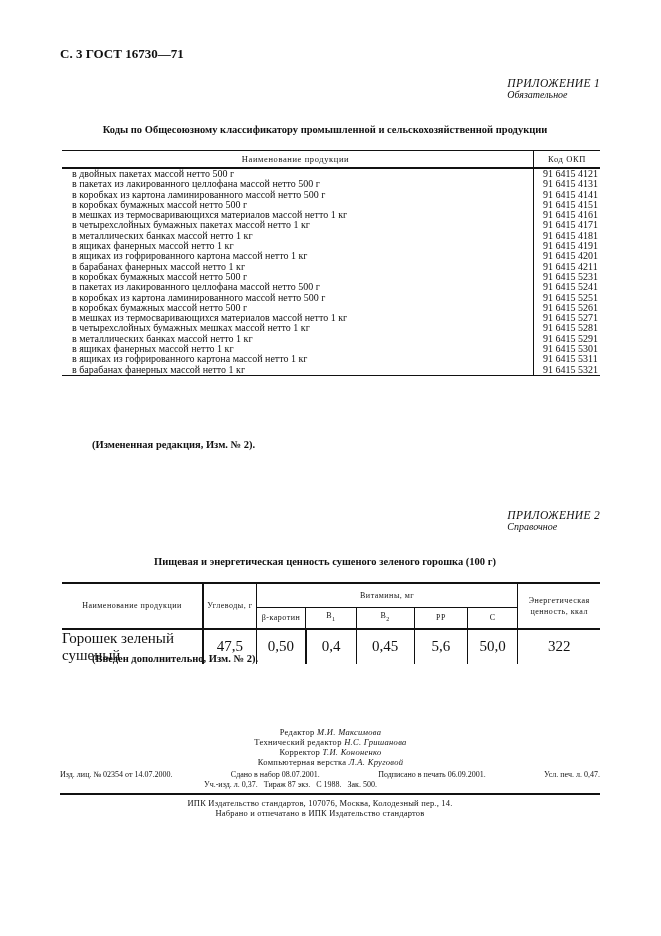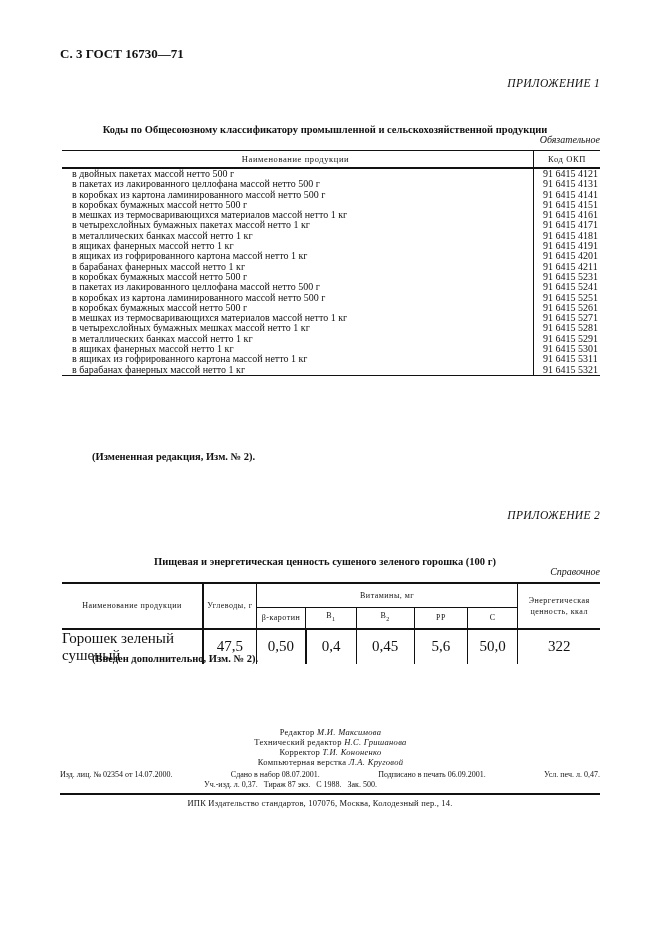--- a/index.html
+++ b/index.html
@@ -1,21 +1,21 @@
 <!DOCTYPE html>
 <html><head>
 <meta charset="utf-8">
 <style>
   html, body { margin:0; padding:0; background:#fff; }
   body { width:661px; height:936px; position:relative; overflow:hidden; font-family:"Liberation Serif", "DejaVu Serif", serif; color:#111; }
   .abs { position:absolute; }
   .hdr { left:60px; top:46px; font-size:13px; font-weight:bold; }
-  .appx { right:61px; text-align:right; font-style:italic; }
+  .appx { right:61px; text-align:left; font-style:italic; }
   .appx .t { font-size:11.5px; letter-spacing:0.3px; }
-  .appx .s { font-size:10px;margin-top:45px; }
+  .appx .s { font-size:10px; }
   .title { left:0; width:650px; text-align:center; font-weight:bold; font-size:10.5px; }
   .t1 { left:62px; top:150px; width:538px; border-collapse:collapse; font-size:10px; line-height:10.3px; }
   .t1 th { font-weight:normal; font-size:8.5px; letter-spacing:0.6px; height:16px; padding:0; border-top:1px solid #111; border-bottom:2px solid #111; }
   .t1 td { padding:0; vertical-align:bottom; }
   .t1 .name { width:457px; padding-right:4px; }
   .t1 .code { border-left:1px solid #111; padding-left:9px; white-space:nowrap; }
   .t1 .bot td { border-bottom:1px solid #111; }
   .ind { padding-left:10px !important; }
   .grp { text-indent:10px; text-align:justify; }
   .note { font-weight:bold; font-size:10.5px; left:92px; }
@@ -129,21 +129,21 @@
         <td class="name ind">в ящиках из гофрированного картона массой нетто 1 кг</td>
         <td class="code">91 6415 5311</td>
       </tr>
       <tr class="bot">
         <td class="name ind">в барабанах фанерных массой нетто 1 кг</td>
         <td class="code">91 6415 5321</td>
       </tr>
     </tbody>
 </table>
 
-<div class="abs note" style="top:451px;">(Измененная редакция, Изм. № 2).</div>
+<div class="abs note" style="top:439px;">(Измененная редакция, Изм. № 2).</div>
 
 <div class="abs appx" style="top:509px;">
   <div class="t">ПРИЛОЖЕНИЕ 2</div>
   <div class="s">Справочное</div>
 </div>
 
 <div class="abs title" style="top:556px;">Пищевая и энергетическая ценность сушеного зеленого горошка (100 г)</div>
 
 <table class="abs t2">
   <thead>
@@ -196,13 +196,14 @@
     <span>Тираж 87 экз.</span>&nbsp;&nbsp;
     <span>С 1988.</span>&nbsp;&nbsp;
     <span>Зак. 500.</span>
   </div>
 </div>
 
 <div class="abs rule"></div>
 
 <div class="abs pub">
   <div>ИПК Издательство стандартов, 107076, Москва, Колодезный пер., 14.</div>
+  <div>Набрано и отпечатано в ИПК Издательство стандартов</div>
 </div>
 
 </body></html>

